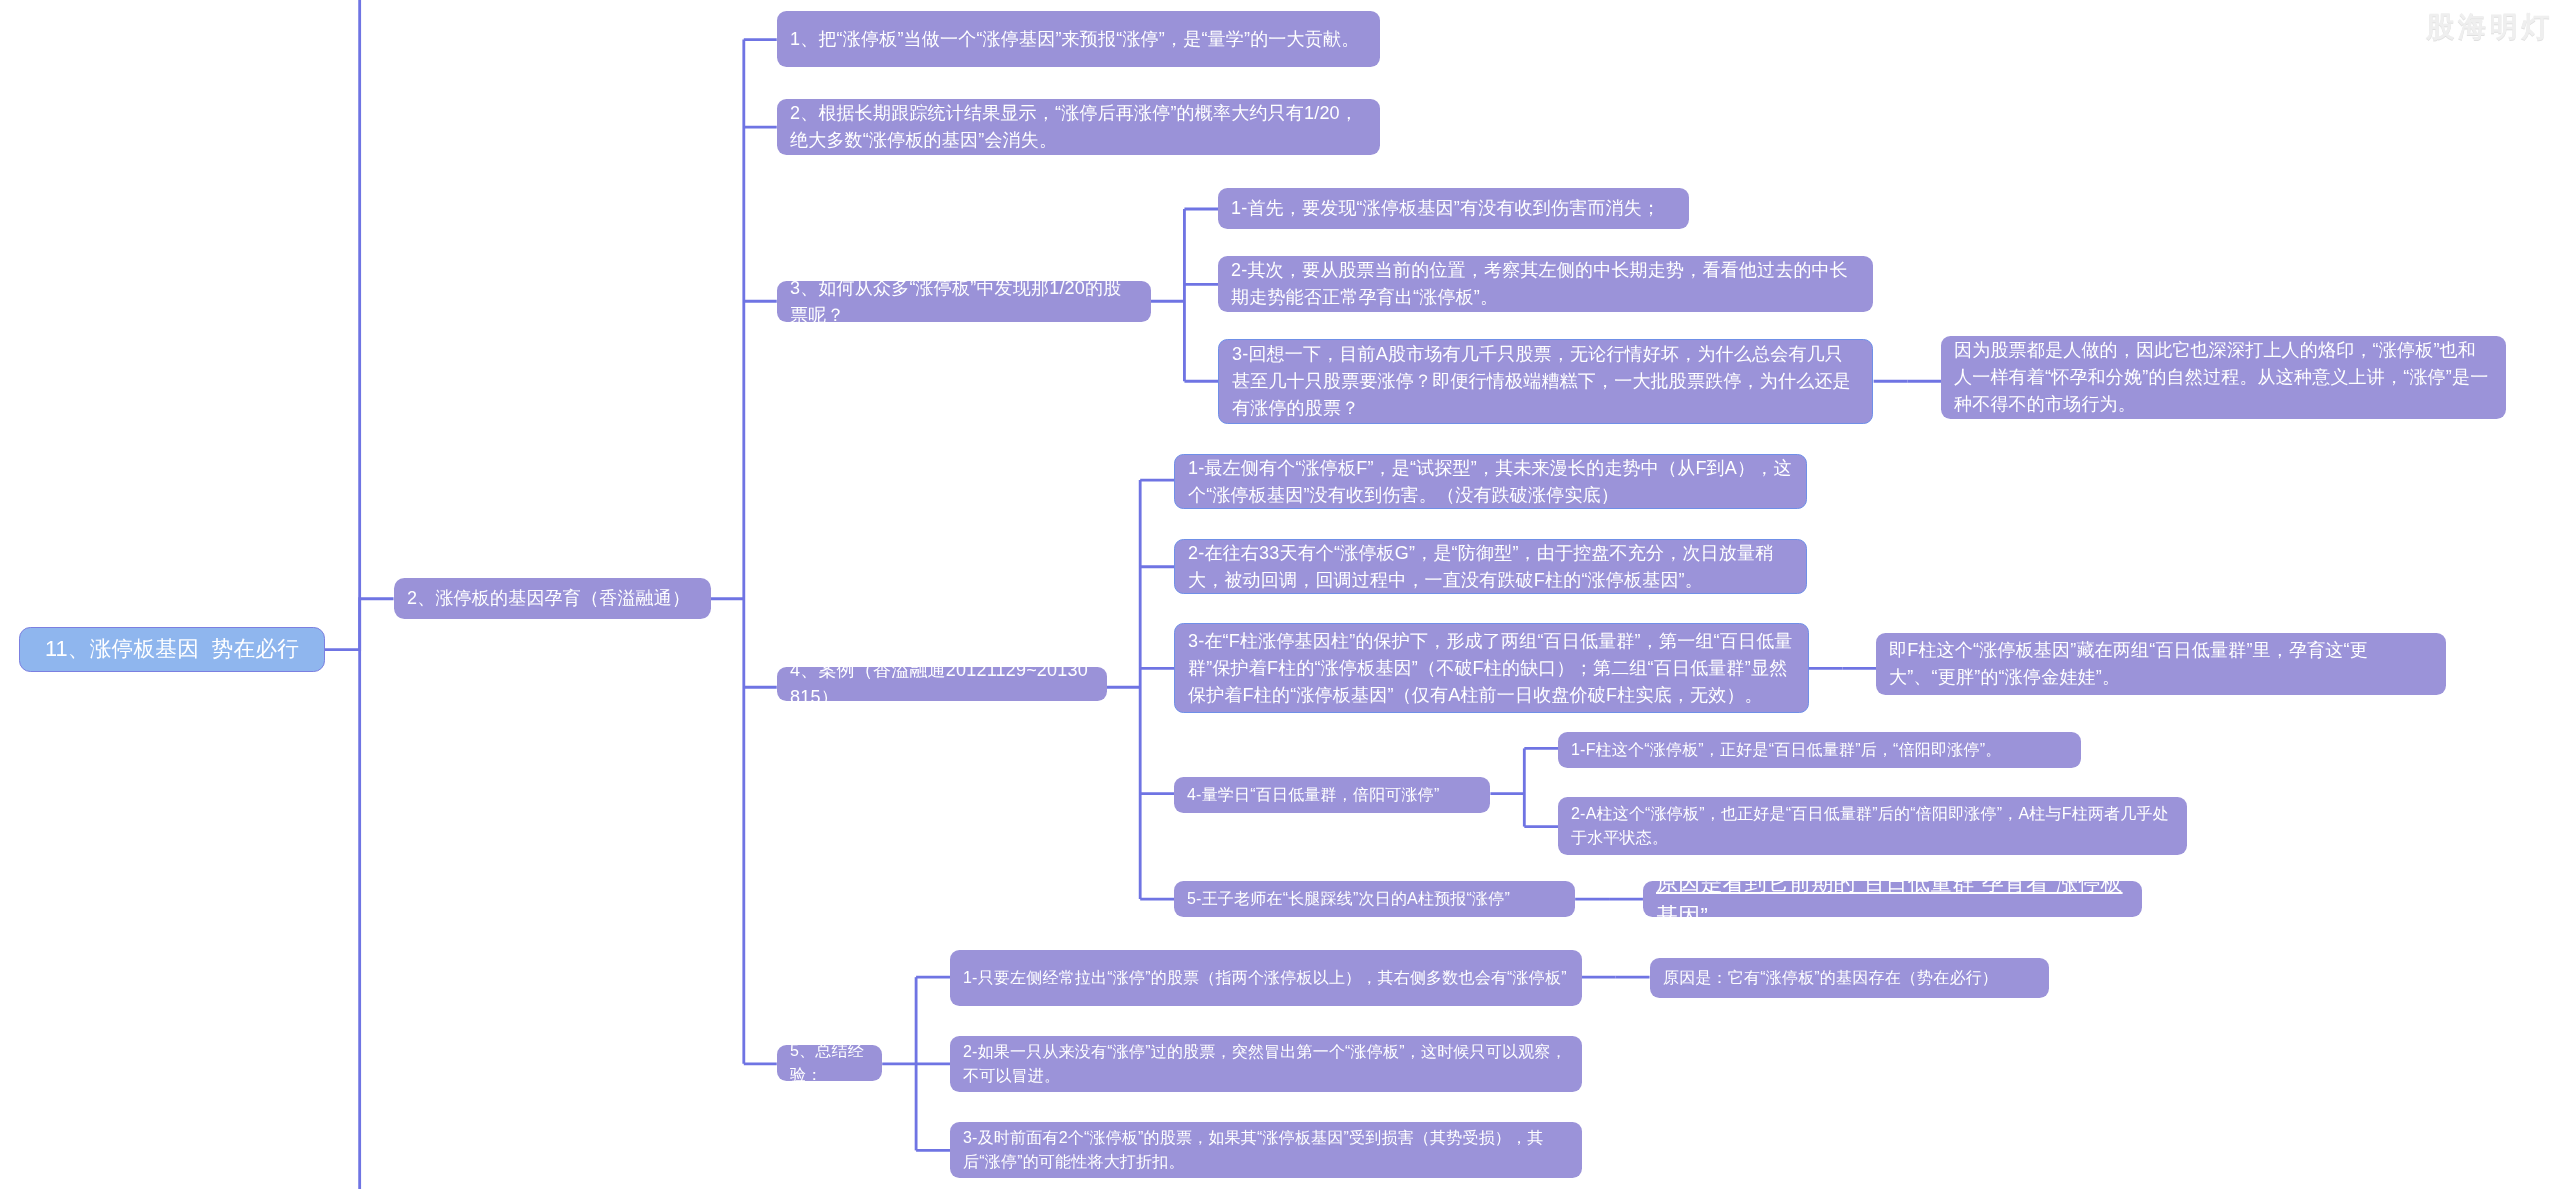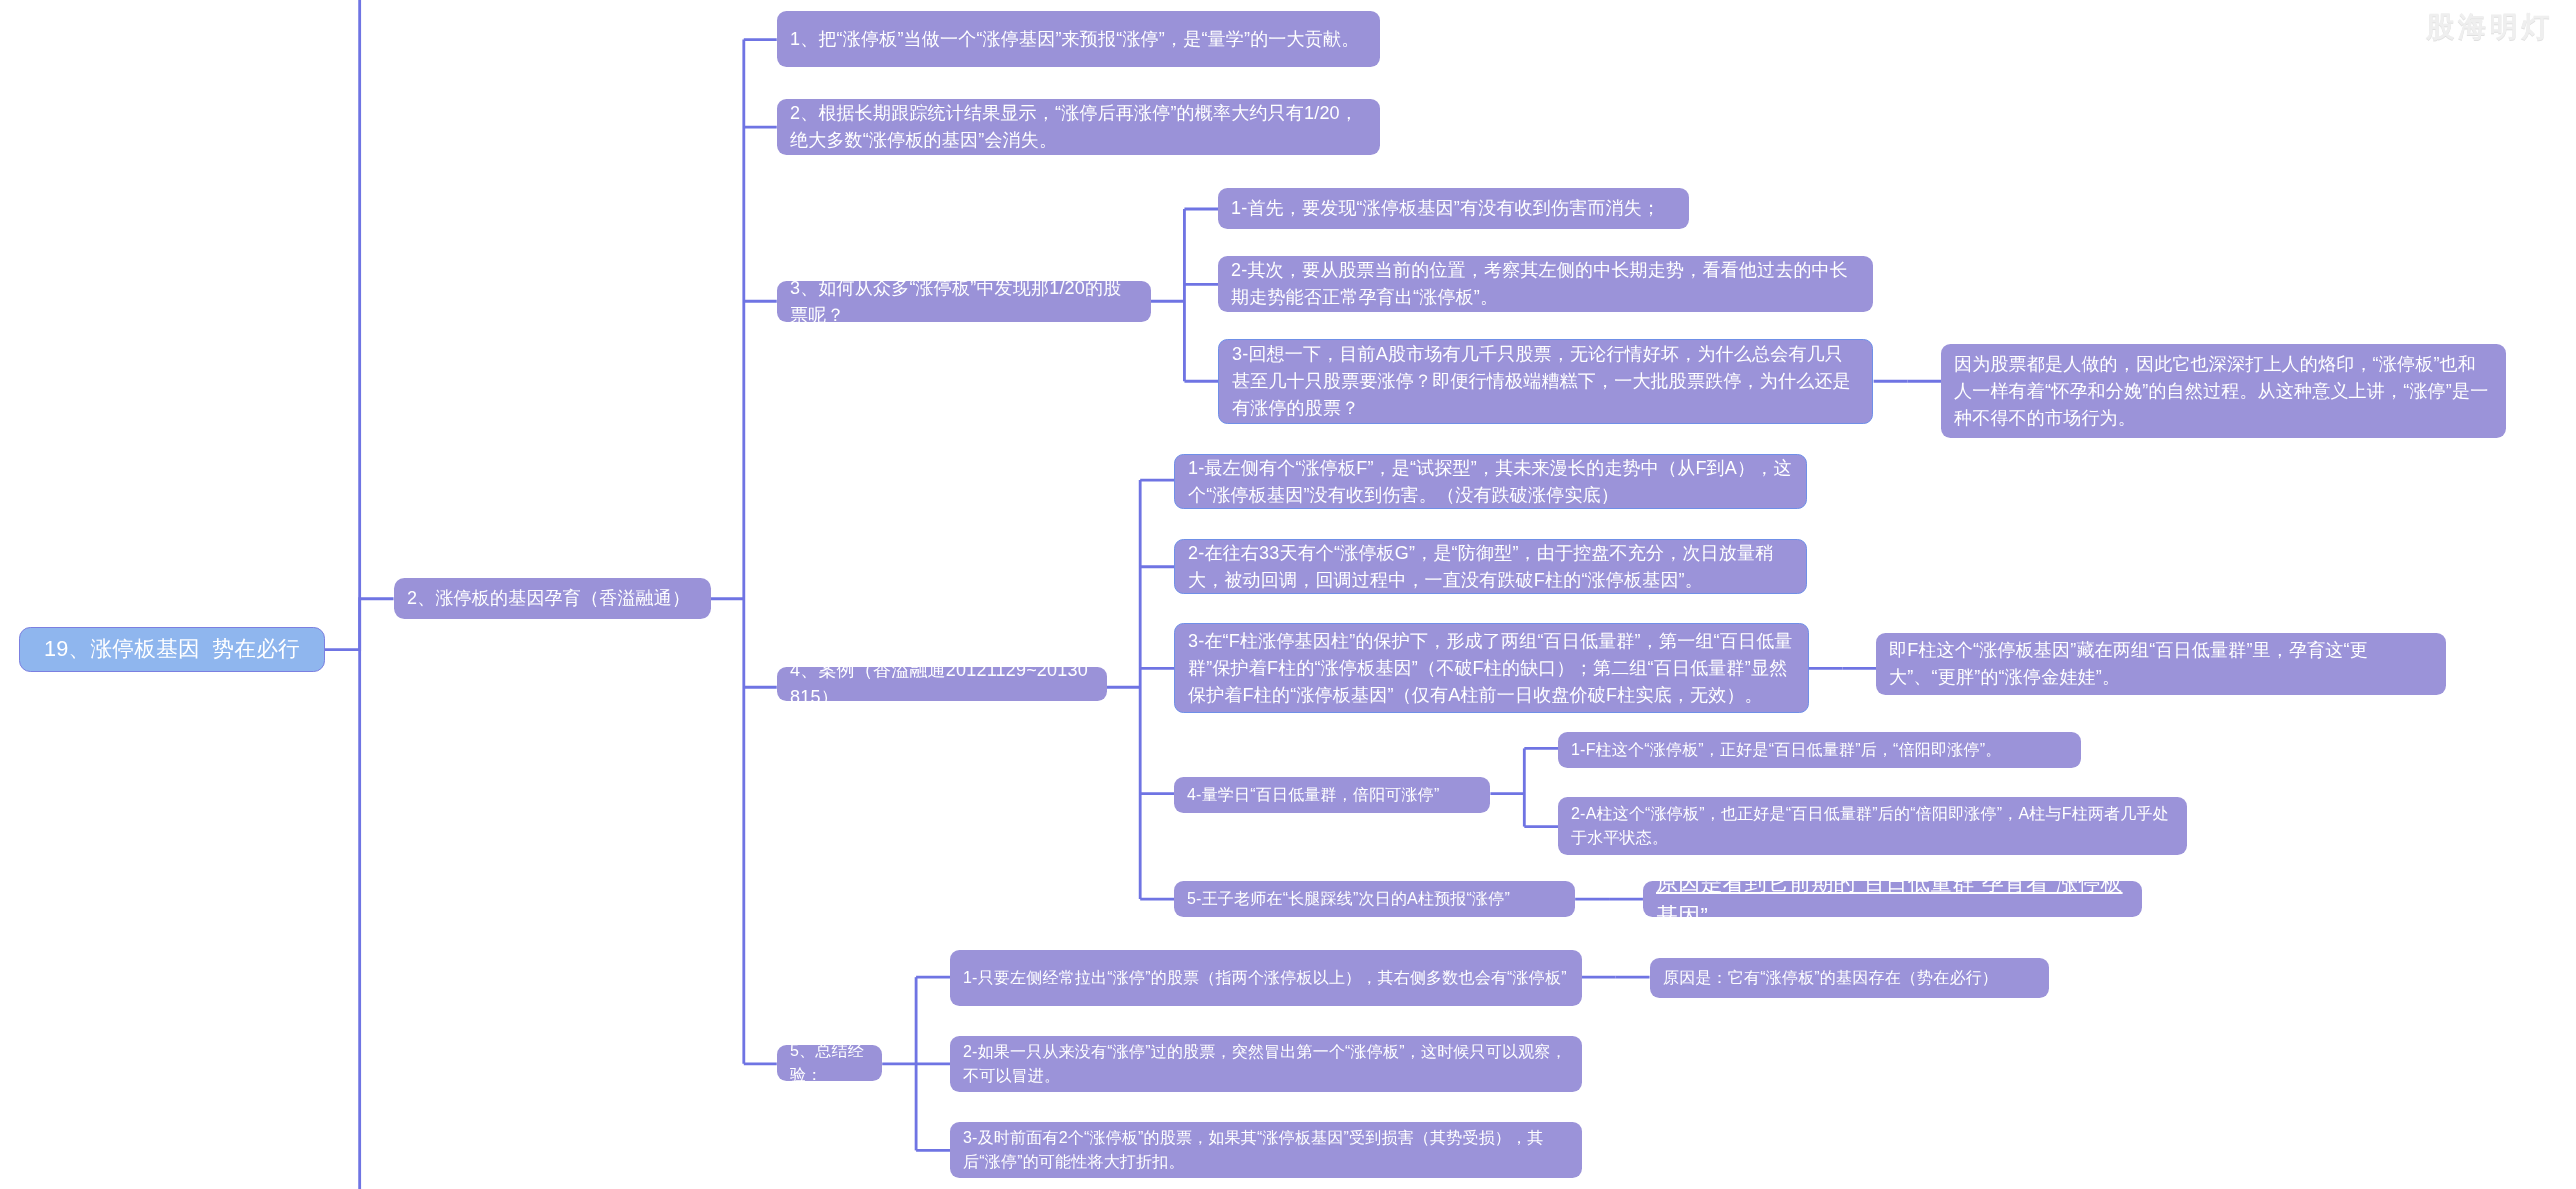--- a/index.html
+++ b/index.html
@@ -135,21 +135,21 @@
       <path d="M 973 1038 L 1009 1038"></path>
       <path d="M 973 1130 L 1009 1130"></path>
       <path d="M 973 1222 L 1009 1222"></path>
 
       <path d="M 1680 1038 L 1716 1038"></path>
       <path d="M 1716 1038 L 1752 1038"></path>
     </g>
   </svg>
 
   <div class="node root" style="left:19px; top:627px; width:306px; height:45px;">
-    <span>19、涨停板基因  势在必行</span>
+    <span>11、涨停板基因  势在必行</span>
   </div>
 
   <div class="node lvl2" style="left:394px; top:578px; width:317px; height:41px;">
     <span>2、涨停板的基因孕育（香溢融通）</span>
   </div>
 
   <div class="node lvl3" style="left:777px; top:11.3px; width:603px; height:56px;">
     <span>1、把“涨停板”当做一个“涨停基因”来预报“涨停”，是“量学”的一大贡献。</span>
   </div>
 
@@ -166,21 +166,21 @@
   </div>
 
   <div class="node lvl4" style="left:1218px; top:256px; width:655px; height:56px;">
     <span>2-其次，要从股票当前的位置，考察其左侧的中长期走势，看看他过去的中长期走势能否正常孕育出“涨停板”。</span>
   </div>
 
   <div class="node lvl4 highlight" style="left:1218px; top:339px; width:655px; height:85px;">
     <span>3-回想一下，目前A股市场有几千只股票，无论行情好坏，为什么总会有几只甚至几十只股票要涨停？即便行情极端糟糕下，一大批股票跌停，为什么还是有涨停的股票？</span>
   </div>
 
-  <div class="node lvl5" style="left:1941px; top:336px; width:565px; height:94px;margin-top:8px;">
+  <div class="node lvl5" style="left:1941px; top:336px; width:565px; height:83px;">
     <span>因为股票都是人做的，因此它也深深打上人的烙印，“涨停板”也和人一样有着“怀孕和分娩”的自然过程。从这种意义上讲，“涨停”是一种不得不的市场行为。</span>
   </div>
 
   <div class="node lvl3" style="left:777px; top:667px; width:330px; height:34px;">
     <span>4、案例（香溢融通20121129~20130815）</span>
   </div>
 
   <div class="node lvl4 highlight" style="left:1174px; top:454px; width:633px; height:55px;">
     <span>1-最左侧有个“涨停板F”，是“试探型”，其未来漫长的走势中（从F到A），这个“涨停板基因”没有收到伤害。（没有跌破涨停实底）</span>
   </div>

